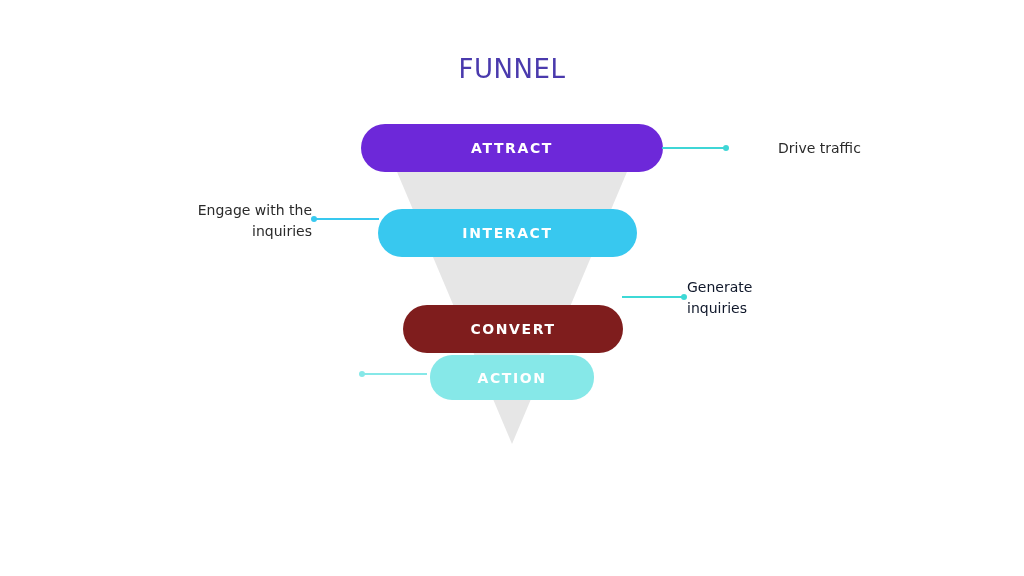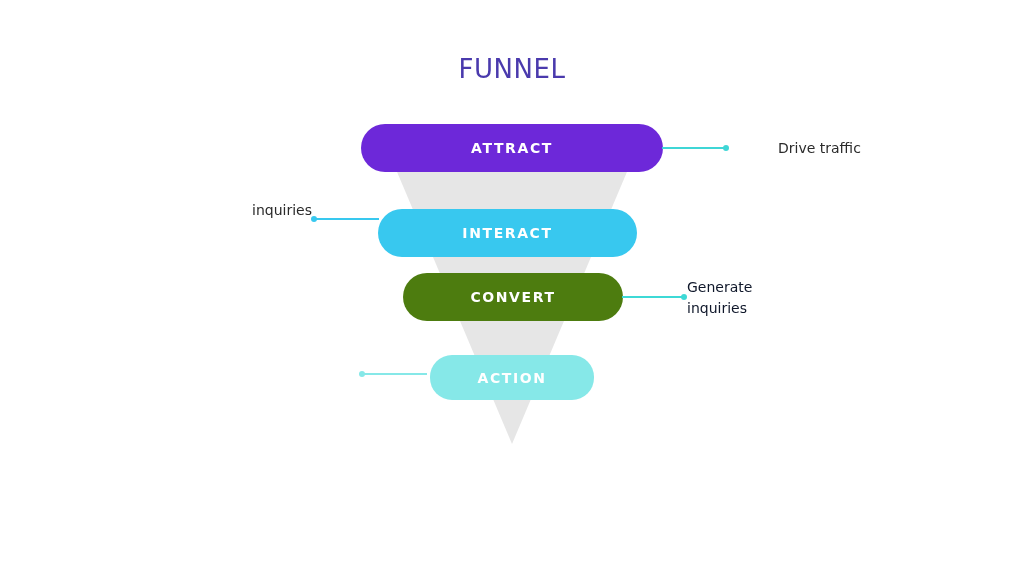--- a/index.html
+++ b/index.html
@@ -87,24 +87,25 @@
 <div class="label left-align" style="left: 730px; top: 138px; color: rgb(42, 42, 42); margin-left: 48px;">
   <div>Drive traffic</div>
 </div>
 
 <div class="stage stage-2" style="background: rgb(56, 200, 239); color: rgb(255, 255, 255); margin-top: 13px;">
   <span>INTERACT</span>
 </div>
 <div class="connector" style="left: 315px; top: 218px; width: 64px; background: rgb(56, 200, 239);"></div>
 <div class="dot" style="left: 311px; top: 216px; background: rgb(56, 200, 239);"></div>
 <div class="label right-align" style="right: 712px; top: 200px; color: rgb(42, 42, 42);">
+  <div>Engage with the</div>
   <div>inquiries</div>
 </div>
 
-<div class="stage stage-3" style="background: #4d7c0f; color: rgb(255, 255, 255);">
+<div class="stage stage-3" style="background: #7f1d1d; color: rgb(255, 255, 255); margin-top: 32px;">
   <span>CONVERT</span>
 </div>
 <div class="connector" style="left: 622px; top: 296px; width: 62px; background: rgb(62, 217, 214);"></div>
 <div class="dot" style="left: 681px; top: 294px; background: rgb(62, 217, 214);"></div>
 <div class="label left-align" style="left: 687px; top: 277px; color: #0f172a;">
   <div>Generate</div>
   <div>inquiries</div>
 </div>
 
 <div class="stage stage-4" style="background: rgb(134, 232, 232); color: rgb(255, 255, 255);">

